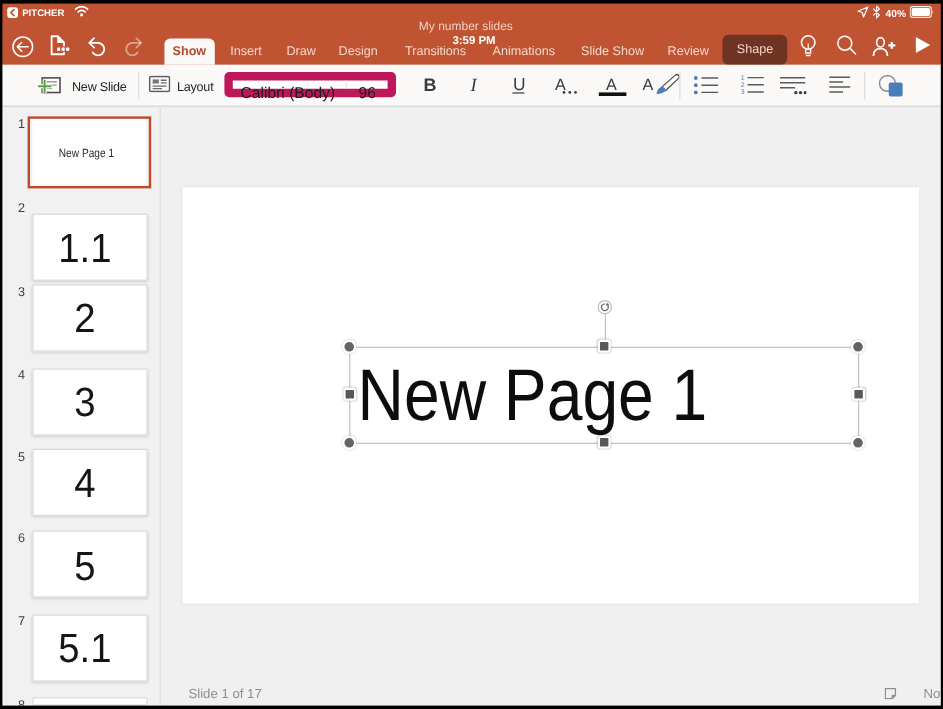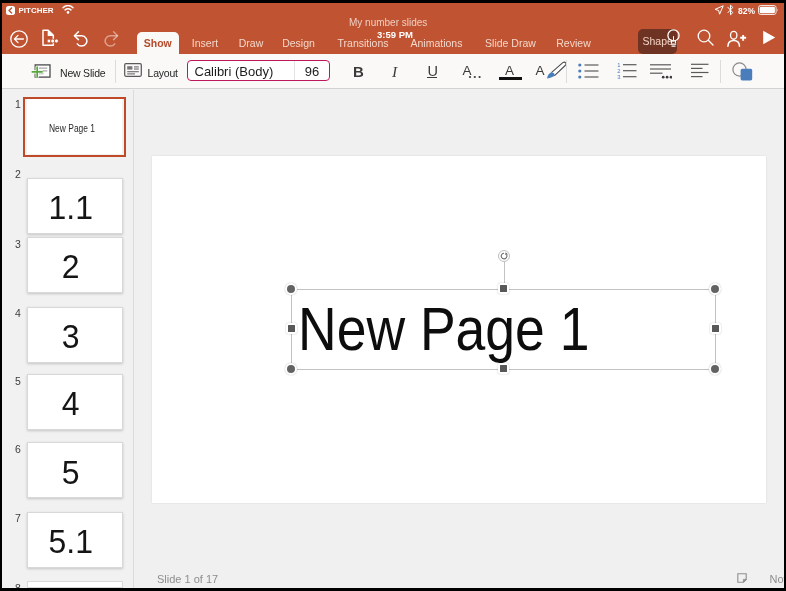--- a/index.html
+++ b/index.html
@@ -44,21 +44,21 @@
     <circle cx="6" cy="7.4" r="1.3" fill="#fff"></circle>
   </svg>
   <div class="st" style="left:377px;top:5px;font-size:9.5px;margin-top:24px;">3:59 PM</div>
   <div class="abs" style="left:349px;top:16.5px;width:126px;font-size:10px;color:#EFCFC2;">My number slides</div>
   <svg class="abs" style="left:714px;top:5px;" width="10" height="10" viewBox="0 0 10 10">
     <path d="M9.2 0.8 L1 4.4 L4.6 5.4 L5.6 9.2 Z" fill="none" stroke="#fff" stroke-width="1" stroke-linejoin="round"></path>
   </svg>
   <svg class="abs" style="left:727px;top:4px;" width="7" height="12" viewBox="0 0 7 12">
     <path d="M1 3.4 L5.8 8.6 L3.5 10.8 L3.5 1.2 L5.8 3.4 L1 8.6" fill="none" stroke="#fff" stroke-width="1" stroke-linejoin="round" stroke-linecap="round"></path>
   </svg>
-  <div class="st" style="left:738px;top:5.5px;">82%</div>
+  <div class="st" style="left:738px;top:5.5px;">40%</div>
   <svg class="abs" style="left:758px;top:5px;" width="21" height="10" viewBox="0 0 21 10">
     <rect x="0.5" y="0.5" width="17.6" height="9" rx="2.2" fill="none" stroke="rgba(255,255,255,0.85)" stroke-width="1"></rect>
     <rect x="1.7" y="1.7" width="15.2" height="6.6" rx="1.2" fill="#fff"></rect>
     <path d="M19.1 3.4 A2.4 2.4 0 0 1 19.1 6.6 Z" fill="rgba(255,255,255,0.85)"></path>
   </svg>
 
   <svg class="abs" style="left:9.5px;top:29.5px;" width="18" height="18" viewBox="0 0 18 18">
     <circle cx="9" cy="9" r="8.2" fill="none" stroke="#fff" stroke-width="1.3"></circle>
     <path d="M4.6 9 H13.4 M8 5.4 L4.4 9 L8 12.6" fill="none" stroke="#fff" stroke-width="1.3" stroke-linecap="round" stroke-linejoin="round"></path>
   </svg>
@@ -83,23 +83,23 @@
       <path d="M13.1 4.7 H6.3 A5.2 5.2 0 1 0 10.7 12.8"></path>
     </g>
   </svg>
 
   <div class="tab" id="hometab" style="left:136.6px;width:42.4px;">Show</div>
   <div class="tab" style="left:182px;width:46px;">Insert</div>
   <div class="tab" style="left:228px;width:46px;">Draw</div>
   <div class="tab" style="left:274px;width:49px;">Design</div>
   <div class="tab" style="left:326px;width:74px;">Transitions</div>
   <div class="tab" style="left:400px;width:73px;">Animations</div>
-  <div class="tab" style="left:473px;width:75px;">Slide Draw</div>
+  <div class="tab" style="left:473px;width:75px;">Slide Show</div>
   <div class="tab" style="left:548px;width:51px;">Review</div>
-  <div class="tab" id="shapetab" style="left:602.2px;width:39px;margin-left:36px;">Shape</div>
+  <div class="tab" id="shapetab" style="left:602.2px;width:54px;">Shape</div>
 
   <svg class="abs" style="left:666px;top:28.5px;" width="15" height="19" viewBox="0 0 15 19">
     <circle cx="7.5" cy="6.4" r="5.6" fill="none" stroke="#fff" stroke-width="1.3"></circle>
     <path d="M5.6 11.9 C5.6 13.3 5.6 13.6 5.3 14.3 M9.4 11.9 C9.4 13.3 9.4 13.6 9.7 14.3" fill="none" stroke="#fff" stroke-width="1.2"></path>
     <path d="M5.2 15.1 H9.8 M6 17.2 H9" stroke="#fff" stroke-width="1.2" stroke-linecap="round"></path>
     <path d="M7.5 7.2 V11.9" stroke="#fff" stroke-width="1"></path>
   </svg>
   <svg class="abs" style="left:697px;top:29px;" width="17" height="17" viewBox="0 0 17 17">
     <circle cx="7" cy="7" r="5.8" fill="none" stroke="#fff" stroke-width="1.3"></circle>
     <path d="M11.3 11.3 L16 16" stroke="#fff" stroke-width="1.3" stroke-linecap="round"></path>
@@ -126,21 +126,21 @@
   <div class="sep" style="left:114.5px;"></div>
   <svg class="abs" style="left:124px;top:63px;" width="18" height="14" viewBox="0 0 18 14">
     <rect x="0.7" y="0.7" width="16.6" height="12.6" rx="1.2" fill="none" stroke="#5a5a5a" stroke-width="1.25"></rect>
     <rect x="3.2" y="3.2" width="5.2" height="3.4" fill="#777"></rect>
     <line x1="10" y1="3.9" x2="14.8" y2="3.9" stroke="#6a6a6a" stroke-width="1.1"></line>
     <line x1="10" y1="6" x2="14.8" y2="6" stroke="#6a6a6a" stroke-width="1.1"></line>
     <line x1="3.2" y1="8.7" x2="14.8" y2="8.7" stroke="#6a6a6a" stroke-width="1.1"></line>
     <line x1="3.2" y1="10.9" x2="11" y2="10.9" stroke="#6a6a6a" stroke-width="1.1"></line>
   </svg>
   <div class="tbtext" style="left:147.5px;top:67.2px;">Layout</div>
-  <div class="abs" style="left:186.5px;top:60px;width:143.5px;height:21px;background:#fff;border:1px solid #be185d;border-radius:4px;">
+  <div class="abs" style="left:186.5px;top:60px;width:143.5px;height:21px;background:#fff;border:7px solid #be185d;border-radius:4px;">
     <div class="abs" style="left:7px;top:2.8px;font-size:13px;color:#1c1c1c;">Calibri (Body)</div>
     <div class="abs" style="right:0;top:0;width:35px;height:100%;border-left:1px solid #E3E3E3;text-align:center;font-size:13px;color:#1c1c1c;padding-top:2.8px;">96</div>
   </div>
   <div class="abs" style="left:353px;top:62.5px;font-size:15px;font-weight:bold;color:#3b3b3b;">B</div>
   <div class="abs" style="left:392px;top:62.5px;font-size:15.5px;font-style:italic;color:#3b3b3b;font-family:'Liberation Serif',serif;">I</div>
   <div class="abs" style="left:427.5px;top:62.5px;font-size:14.5px;color:#3b3b3b;">U</div>
   <div class="abs" style="left:426.8px;top:77px;width:10.5px;height:1.2px;background:#3b3b3b;"></div>
   <div class="abs" style="left:462.5px;top:62.8px;font-size:13.5px;color:#3b3b3b;">A</div>
   <svg class="abs" style="left:468px;top:74.5px;" width="14" height="4" viewBox="0 0 14 4">
     <circle cx="2" cy="2" r="1.1" fill="#3b3b3b"></circle>

